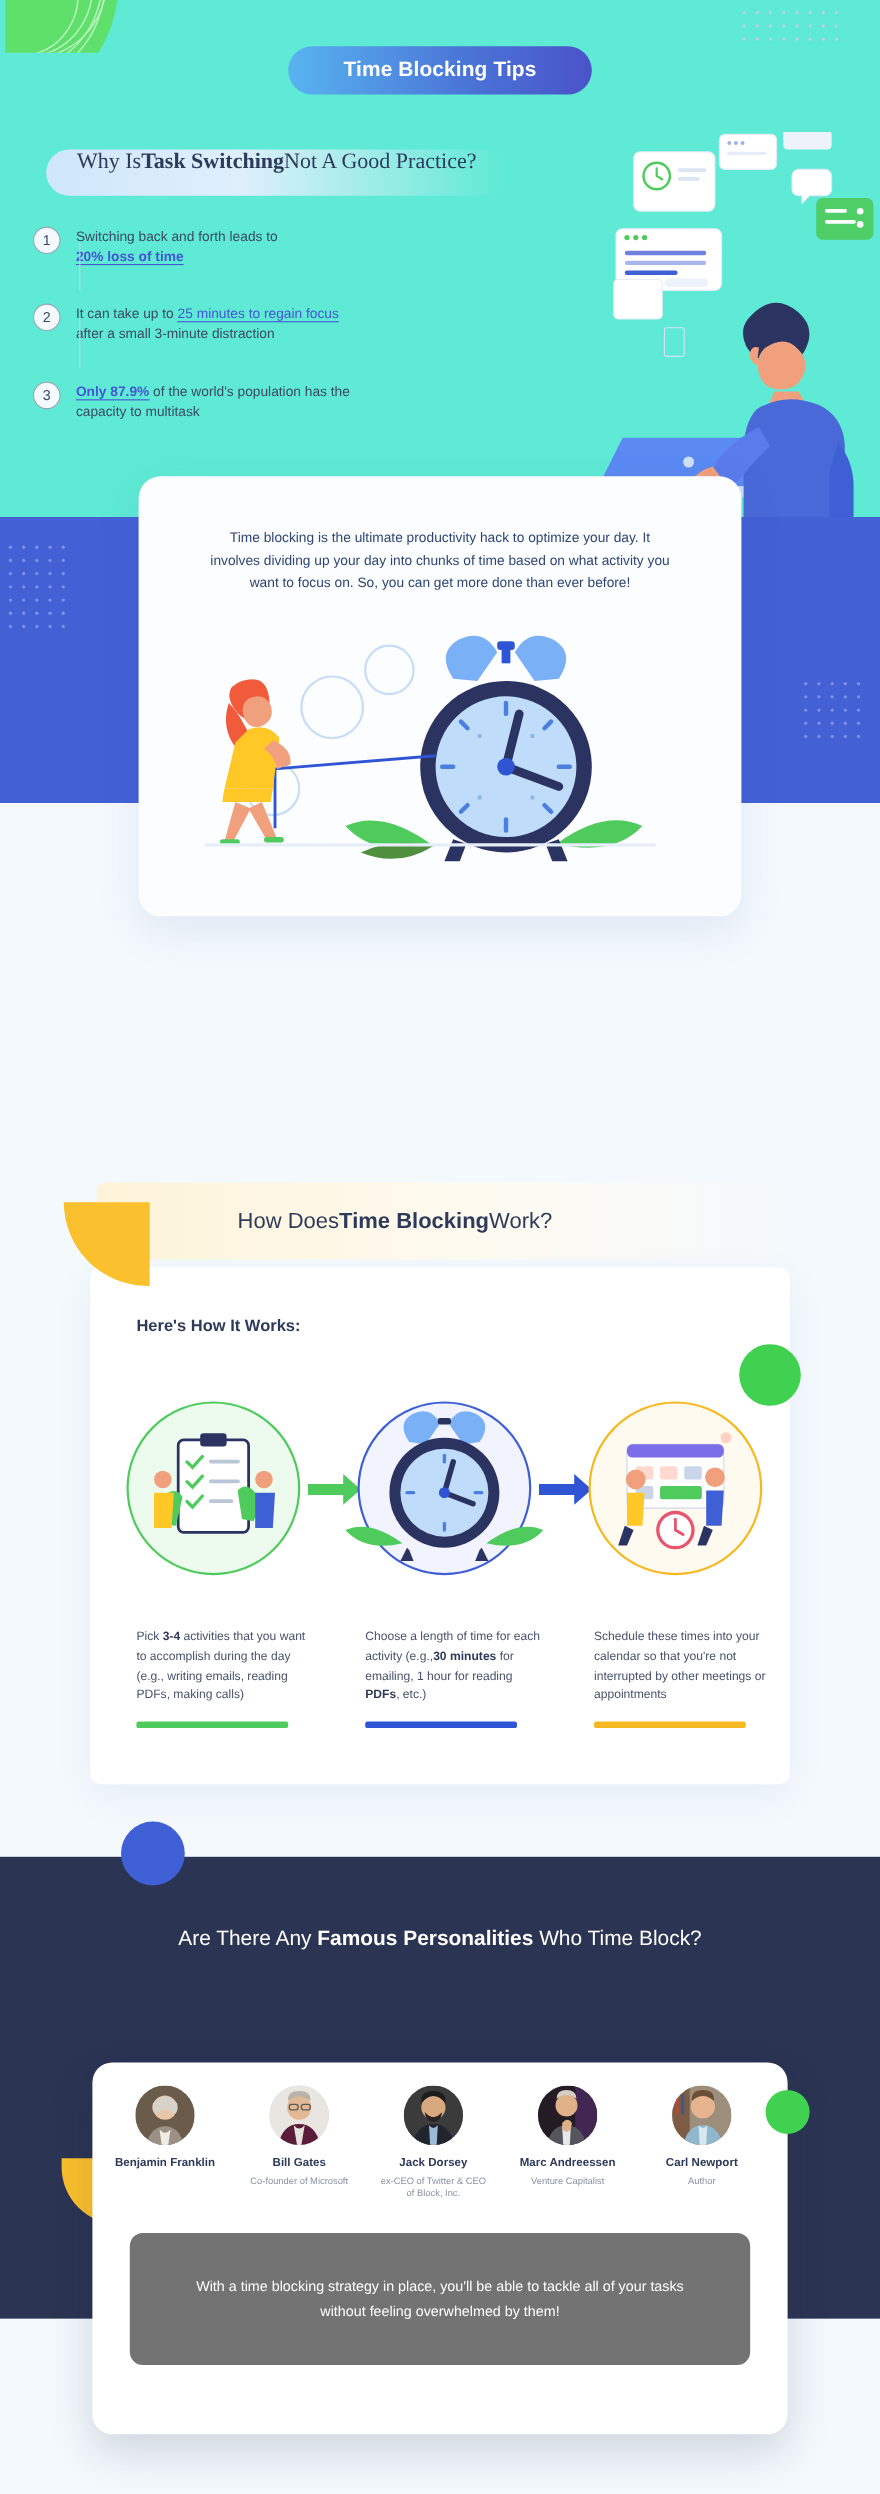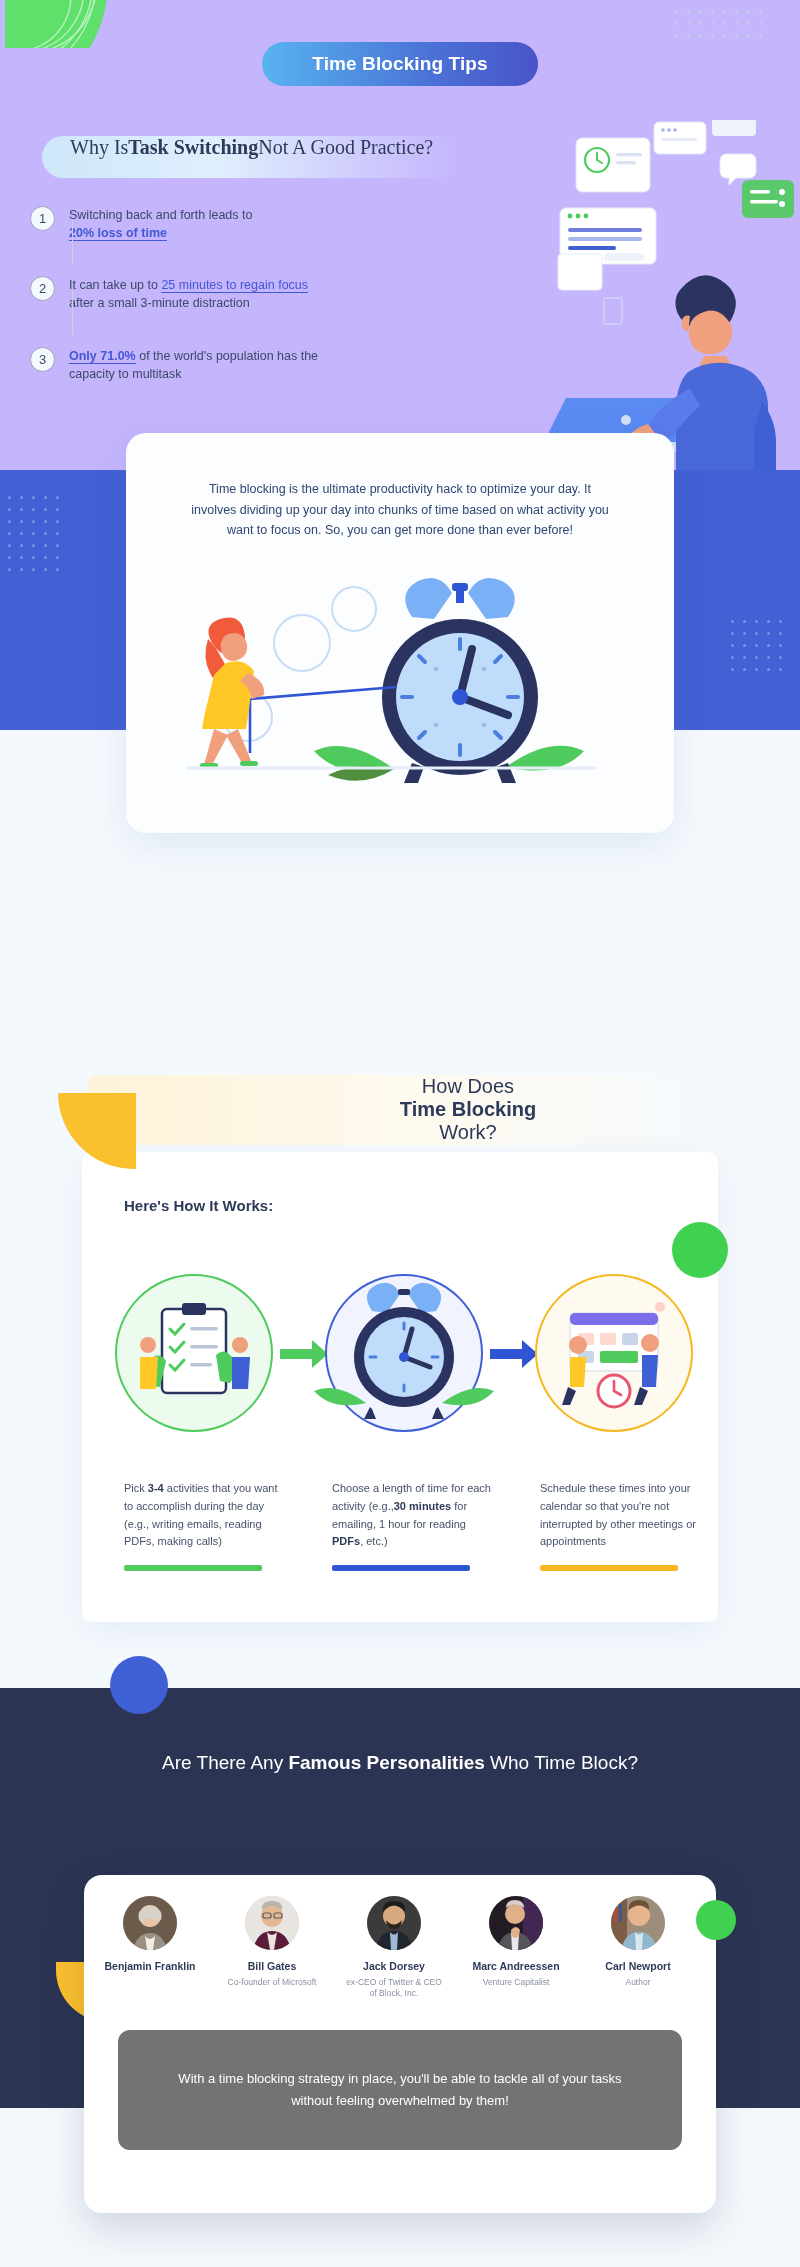--- a/index.html
+++ b/index.html
@@ -6,21 +6,21 @@
   html,body { width:800px; }
   body {
     font-family:"Liberation Sans", sans-serif;
     background:#f4f9fd;
     width:800px;
     overflow-x:hidden;
   }
   .page { position:relative; width:800px; min-height:2267px; background:#f4f9fd; overflow:hidden; }
 
   
-  .sec1 { position:relative; height:470px; background:#c4b5fd; overflow:hidden; }
+  .sec1 { position:relative; height:470px; background:#5eead4; overflow:hidden; }
 
   .green-fan { position:absolute; left:-40px; top:-72px; width:170px; height:120px; overflow:hidden; }
 
   .dot-grid { position:absolute; display:grid; gap:9px; }
   .dot-grid i { display:block; width:3px; height:3px; border-radius:50%; background:#c3cfe2; }
 
   .pill-title {
     position:absolute; left:262px; top:42px; width:276px; height:44px;
     border-radius:24px;
     background:linear-gradient(90deg,#58b4f0 0%,#4a73d6 60%,#4a53c9 100%);
@@ -78,21 +78,21 @@
 
   
   .sec3 { position:relative; background:#f4f9fd; padding-top:178px; padding-bottom:60px; }
 
   .q3-band {
     position:absolute; left:88px; top:1075px; width:632px; height:70px;
     border-radius:8px;
     background:linear-gradient(90deg,#fdf3d8 0%, #fefaf0 55%, rgba(250,252,254,0) 100%);
     display:flex; align-items:center; justify-content:flex-start;
     padding-left:128px;
-    color:#2e3a59; font-size:20px; white-space:nowrap; z-index:3;flex-direction:column;
+    color:#2e3a59; font-size:20px; white-space:nowrap; z-index:3;
   }
   .q3-band b { font-weight:bold; }
   .yellow-blob {
     position:absolute; left:58px; top:1093px; width:78px; height:76px;
     background:#fbc02d; border-radius:0 0 0 80px; z-index:4;
   }
 
   .card3 {
     position:absolute; left:82px; top:1152px; width:636px; height:470px;
     background:#fff; border-radius:10px; z-index:2;
@@ -229,21 +229,21 @@
         <div class="num">2</div>
         <div class="fact-text">
           <span>It can take up to </span><span class="hl2">25 minutes to regain focus</span><br>
           <span>after a small 3-minute distraction</span>
         </div>
       </div>
 
       <div class="fact">
         <div class="num">3</div>
         <div class="fact-text">
-          <span class="hl">Only 71.0%</span><span> of the world's population has the capacity to multitask</span>
+          <span class="hl">Only 87.9%</span><span> of the world's population has the capacity to multitask</span>
         </div>
       </div>
 
     </div>
 
     <div class="illu1">
       <svg width="270" height="350" viewBox="0 0 270 350" aria-hidden="true">
 
         <rect x="30" y="88" width="96" height="56" rx="6" fill="#fff" stroke="#e4ecf7"></rect>
         <circle cx="40" cy="96" r="2.4" fill="#4ecb5c"></circle>

